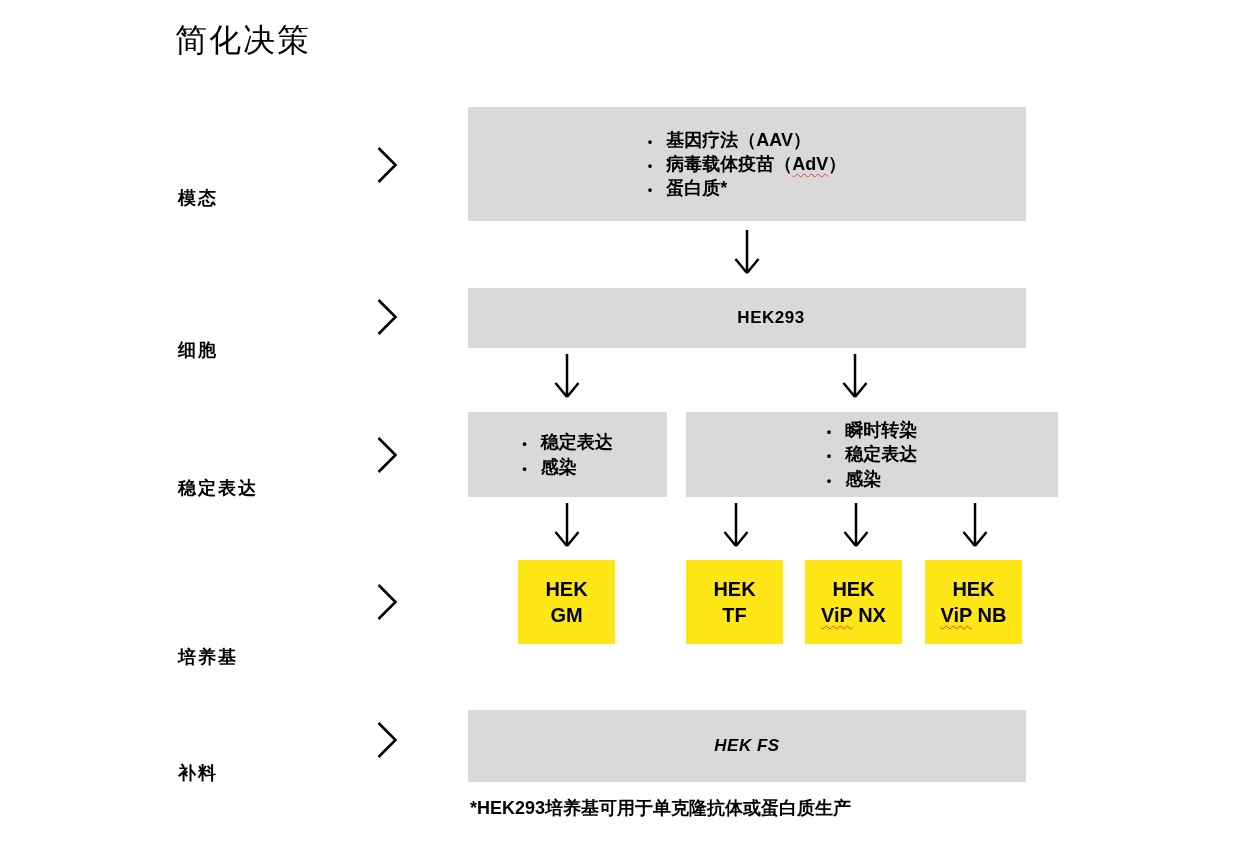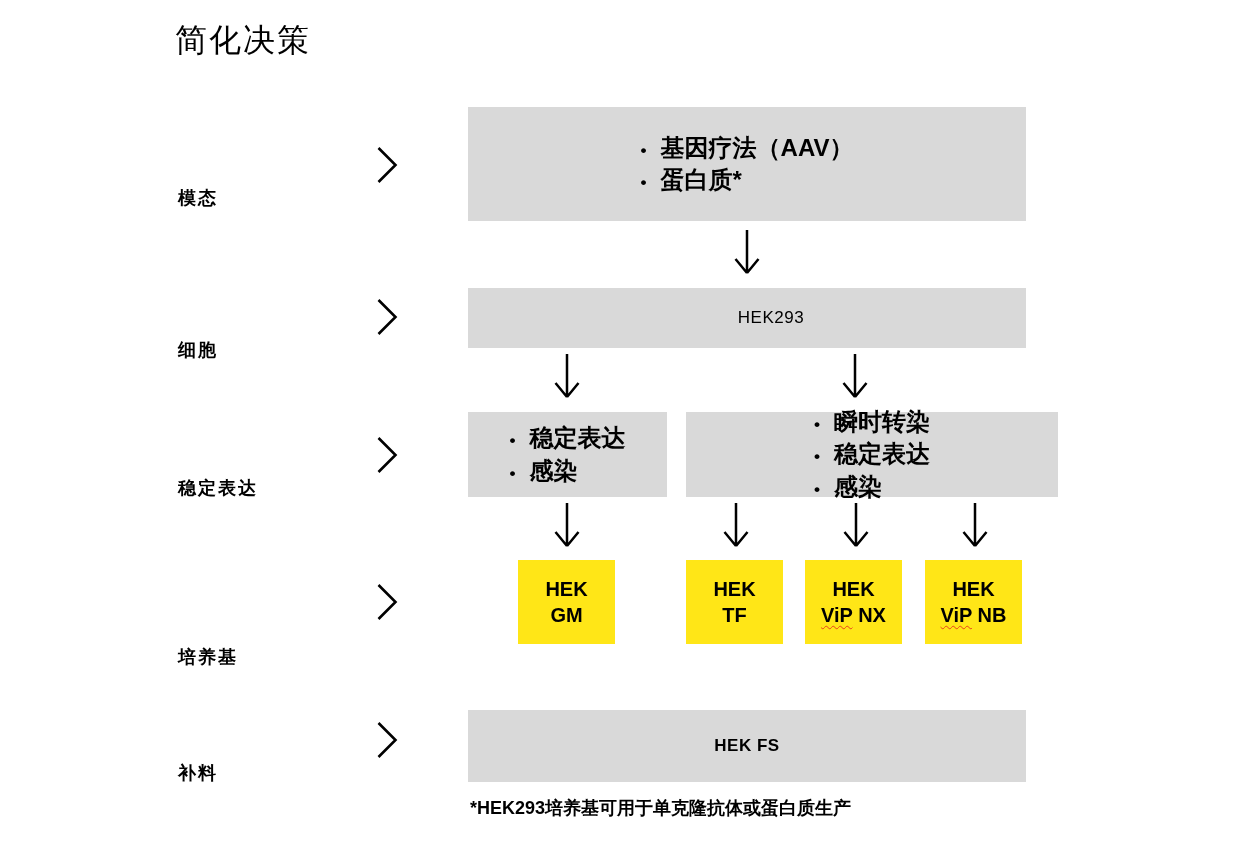--- a/index.html
+++ b/index.html
@@ -33,43 +33,43 @@
   .arrow { stroke: #000; stroke-width: 2.5; fill: none; stroke-linecap: butt; }
   svg { display: block; }
 
   .graybox {
     background: var(--box-gray, #d9d9d9);
     display: flex; align-items: center; justify-content: center;
   }
 
   .bullets {
     list-style: none; margin: 0; padding: 0;
-    font-size: 24px; font-weight: 700; line-height: 1.34;
+    font-size: 18px; font-weight: 700; line-height: 1.34;
     text-align: left;
   }
   .bullets li { display: flex; align-items: baseline; }
   .bullets li::before { content: "\2022"; font-size: 0.72em; margin-right: 14px; flex: none; }
   .bullets li span { white-space: pre; }
 
   .cell-text {
-    font-size: 17px; font-weight: 400; letter-spacing: 0.5px; margin-left: 48px;
+    font-size: 17px; font-weight: 700; letter-spacing: 0.5px; margin-left: 48px;
   }
 
   .yellowbox {
     background: var(--media-yellow, #ffe617);
     display: flex; flex-direction: column; align-items: center; justify-content: center;
     font-size: 20px; font-weight: 600; line-height: 1.3;
     text-align: center;
   }
   .yellowbox .line span { white-space: pre; }
 
   .feedbox {
     flex-direction: column;
     font-size: 17px; font-weight: 600; line-height: 1.5;
-    text-align: center; letter-spacing: 0.5px;
+    text-align: center; letter-spacing: 0.5px; font-style: italic;
   }
 
   .footnote {
     left: 470px; top: 799px;
     font-size: 18px; font-weight: 700; line-height: 1;
     white-space: nowrap;
   }
 
   .misspell {
     text-decoration-line: underline;
@@ -107,20 +107,25 @@
   <svg class="abs chev" style="left:376px;top:721px" width="22" height="38" viewBox="0 0 22 38">
       <path d="M2.5 2 L19.5 19 L2.5 36"></path>
     </svg>
 
   <div class="abs graybox" style="left:468px;top:107px;width:558px;height:114px">
     <ul class="bullets">
         <li>
           <span>基因疗法（AAV）</span>
         </li>
         <li>
+          <span>病毒载体疫苗（</span>
+          <span class="misspell">AdV</span>
+          <span>）</span>
+        </li>
+        <li>
           <span>蛋白质*</span>
         </li>
       </ul>
   </div>
 
   <svg class="abs arrow" style="left:732px;top:229px" width="30" height="47" viewBox="0 0 30 47">
       <path d="M15 1 L15 43 M3.5 30 L15 44 M26.5 30 L15 44"></path>
     </svg>
 
   <div class="abs graybox" style="left:468px;top:288px;width:558px;height:60px">

